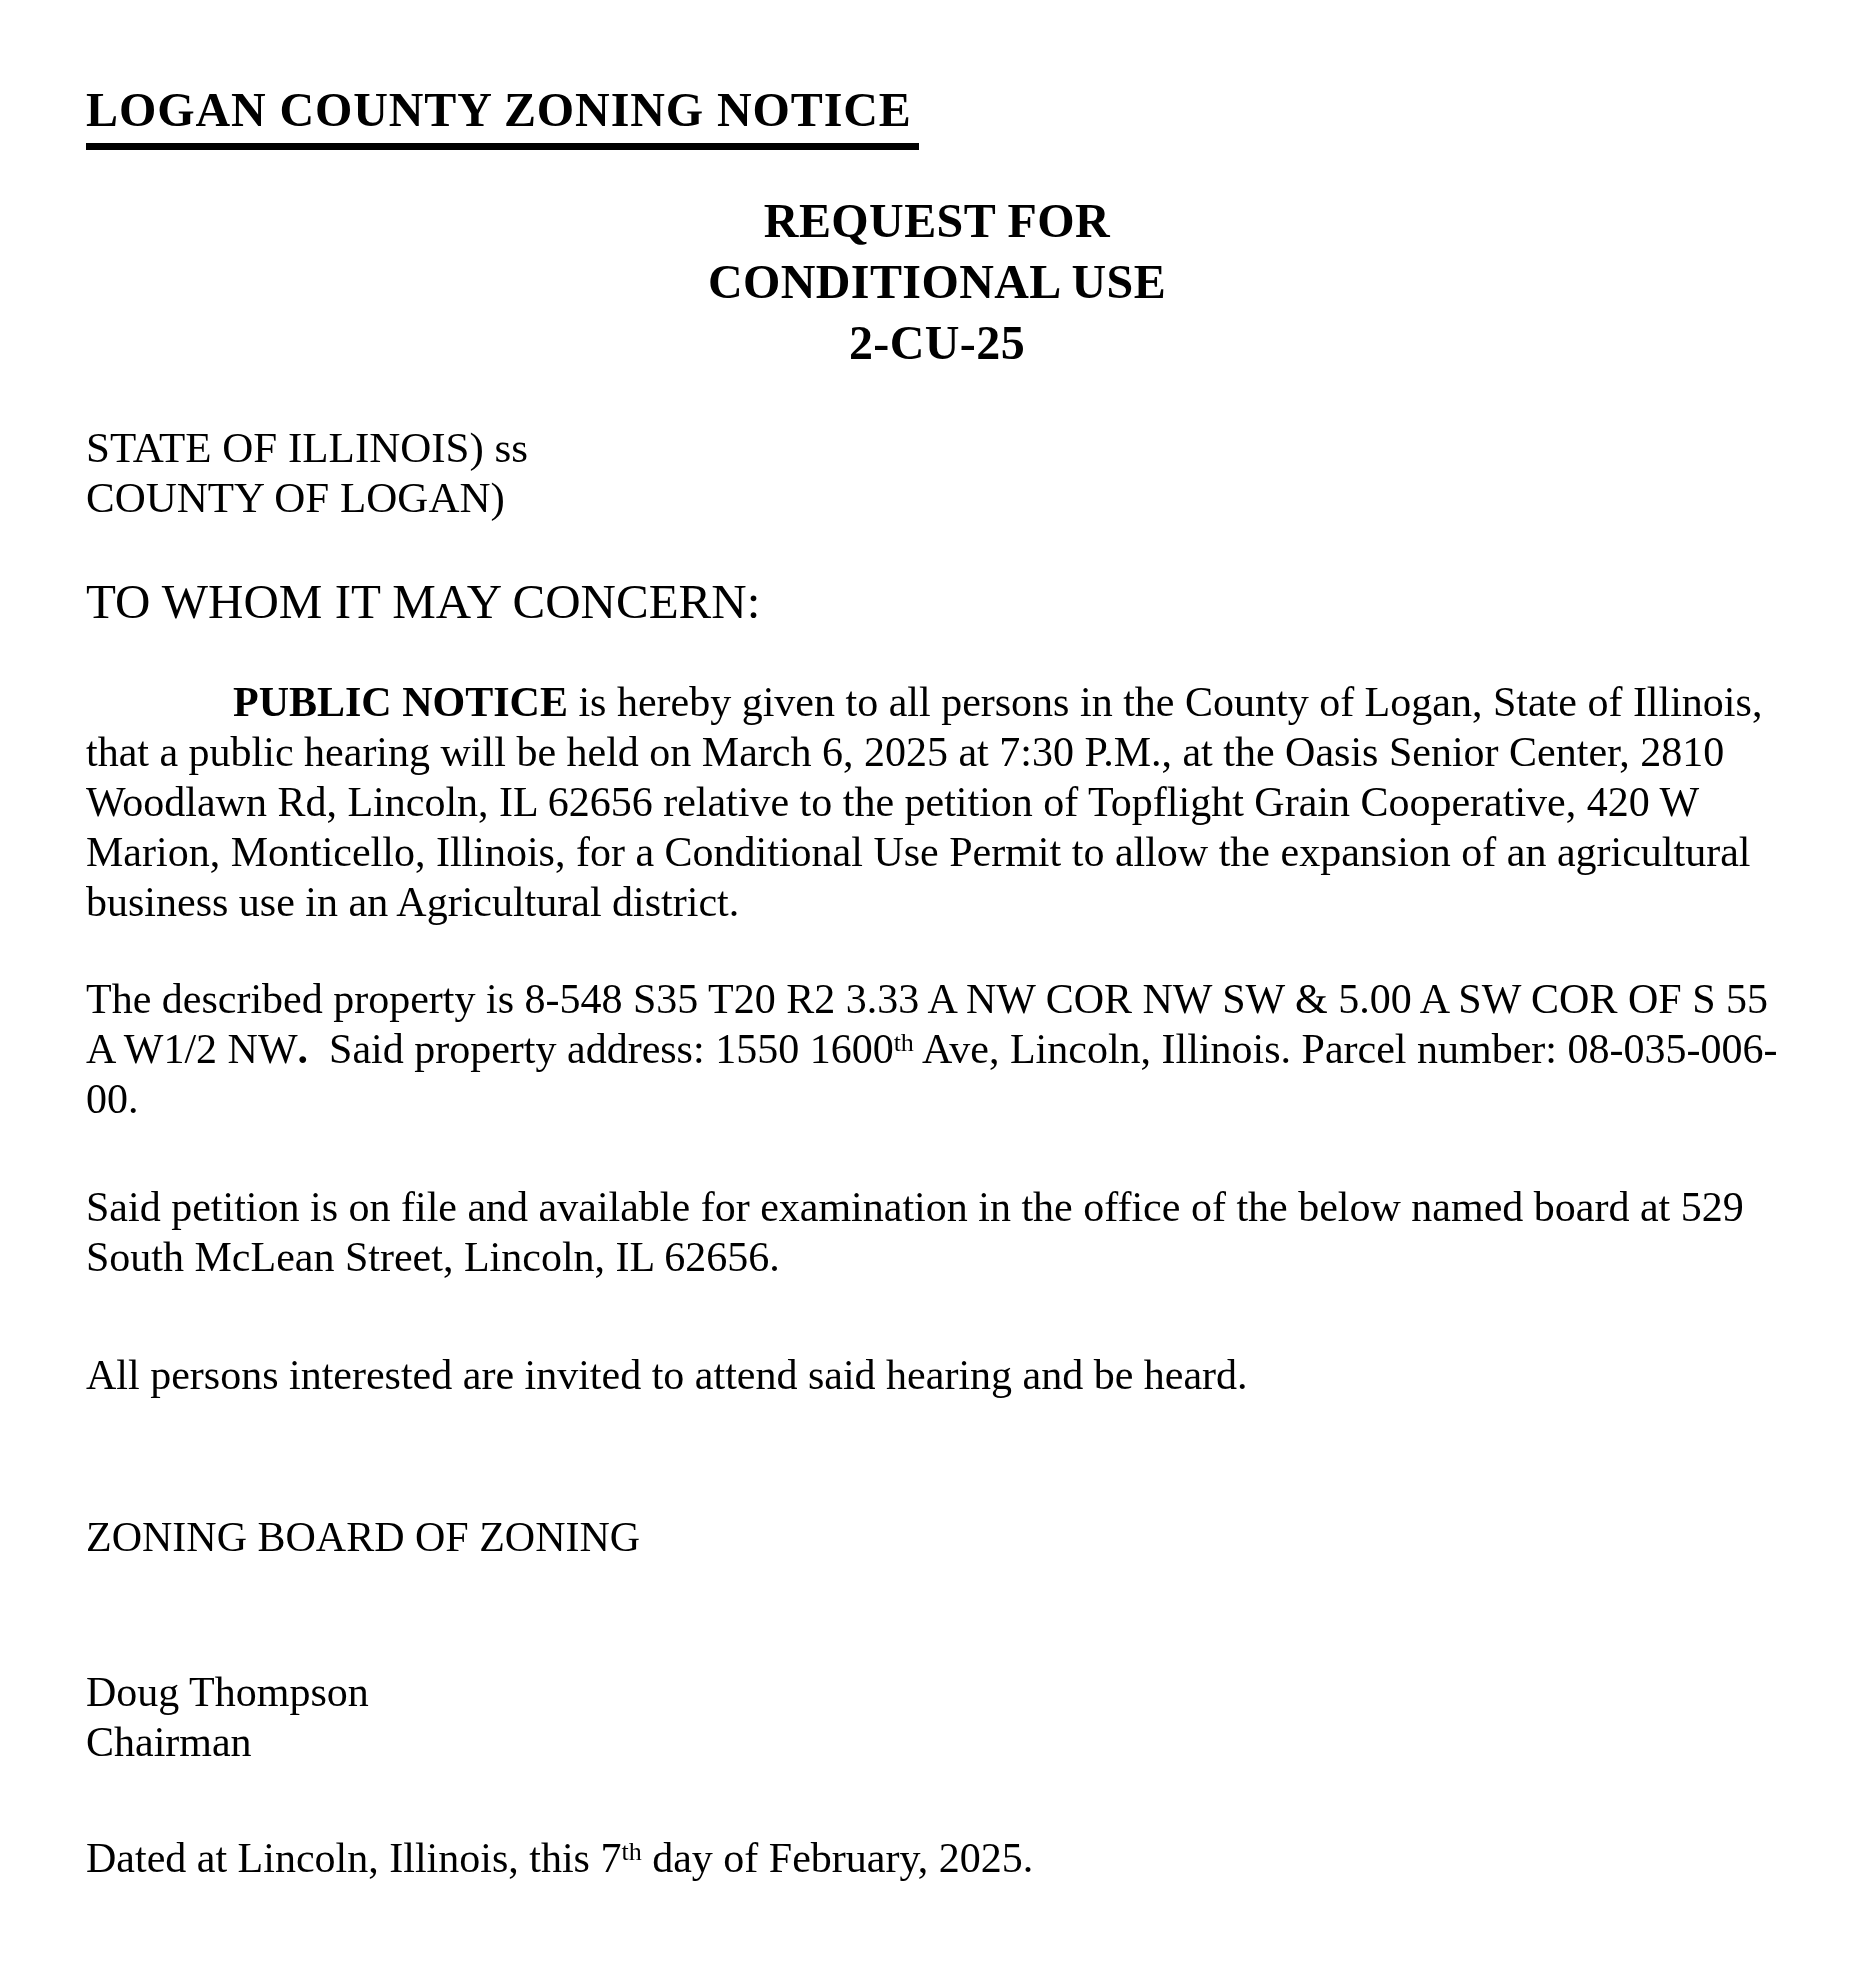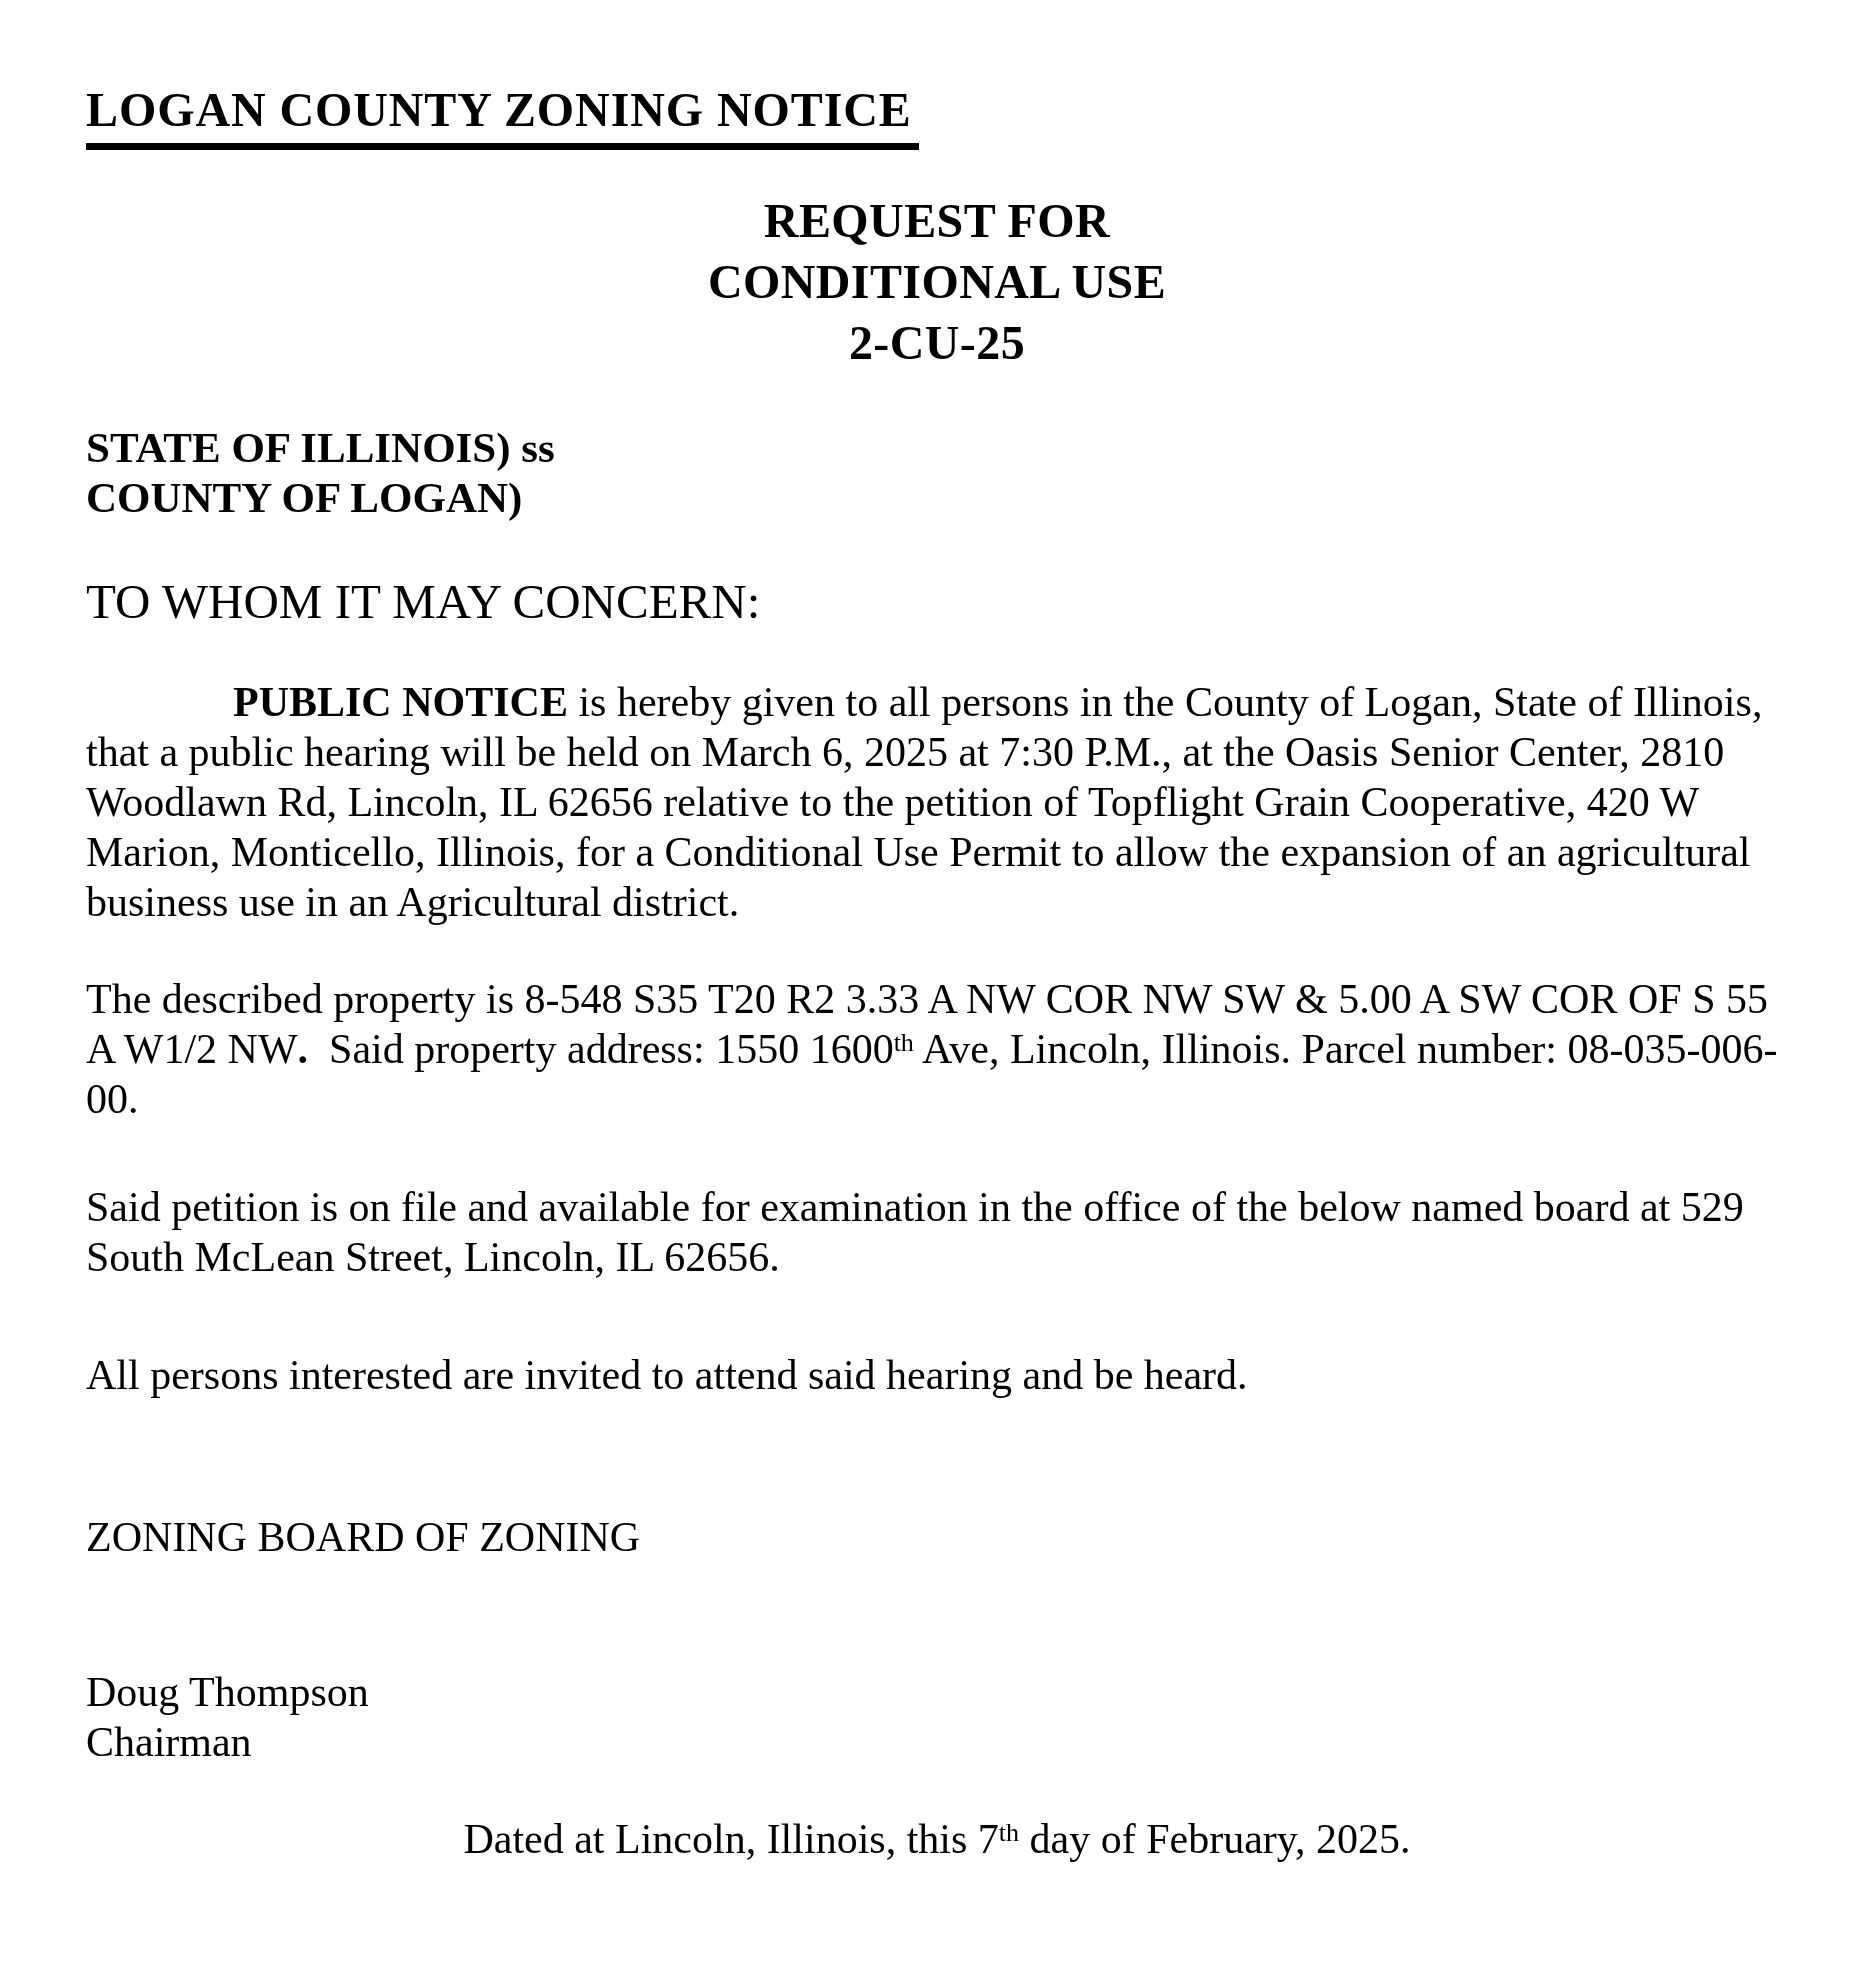--- a/index.html
+++ b/index.html
@@ -34,21 +34,21 @@
     margin-top: 40px;
     text-align: center;
     font-size: 48px;
     font-weight: bold;
     line-height: 61px;
     letter-spacing: 0.4px;
   }
   .state-block {
     margin-top: 50px;
     font-size: 43px;
-    font-weight: bold;
+    font-weight: normal;
     line-height: 50px;
   }
   .salutation {
     margin-top: 54px;
     font-size: 49px;
     font-weight: normal;
     line-height: 50px;
   }
   .para {
     margin: 0;
@@ -66,24 +66,23 @@
     margin-top: 112px;
     font-size: 42px;
     line-height: 50px;
   }
   .sig-block {
     margin-top: 105px;
     font-size: 42px;
     line-height: 50px;
   }
   .dated {
-    margin-top: 47px;
+    margin-top: 66px;
     font-size: 42px;
     line-height: 50px;
-    text-align: center;
   }
   .para b, .rich b { font-weight: bold; }
   sup {
     font-size: 0.62em;
     line-height: 0;
     vertical-align: baseline;
     position: relative;
     top: -0.45em;
   }
 </style>

